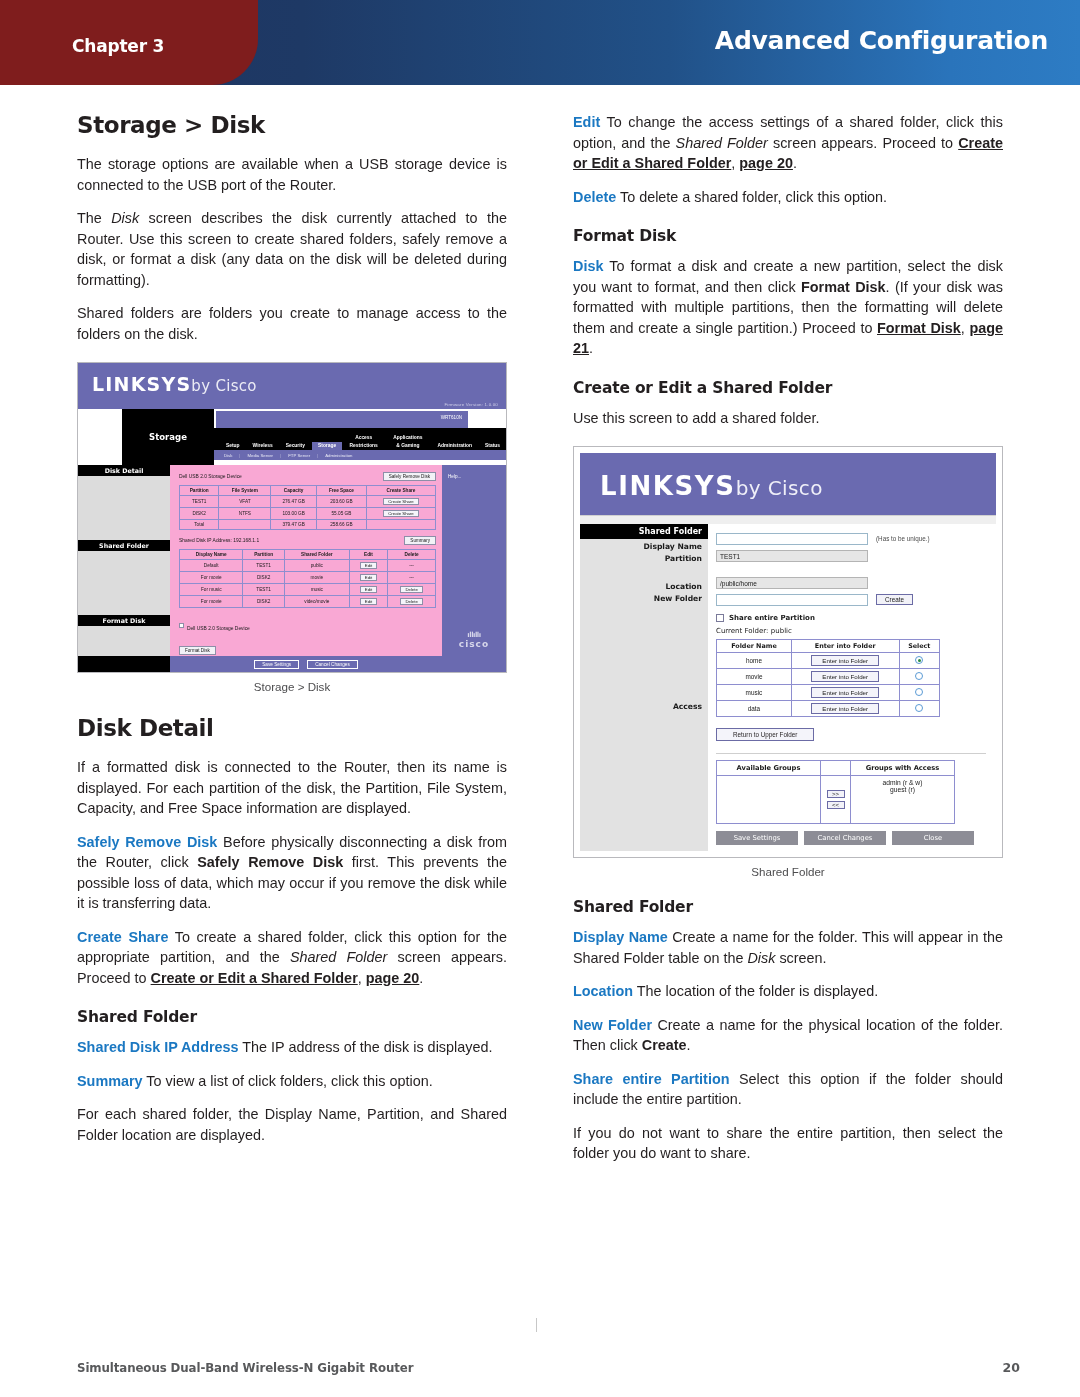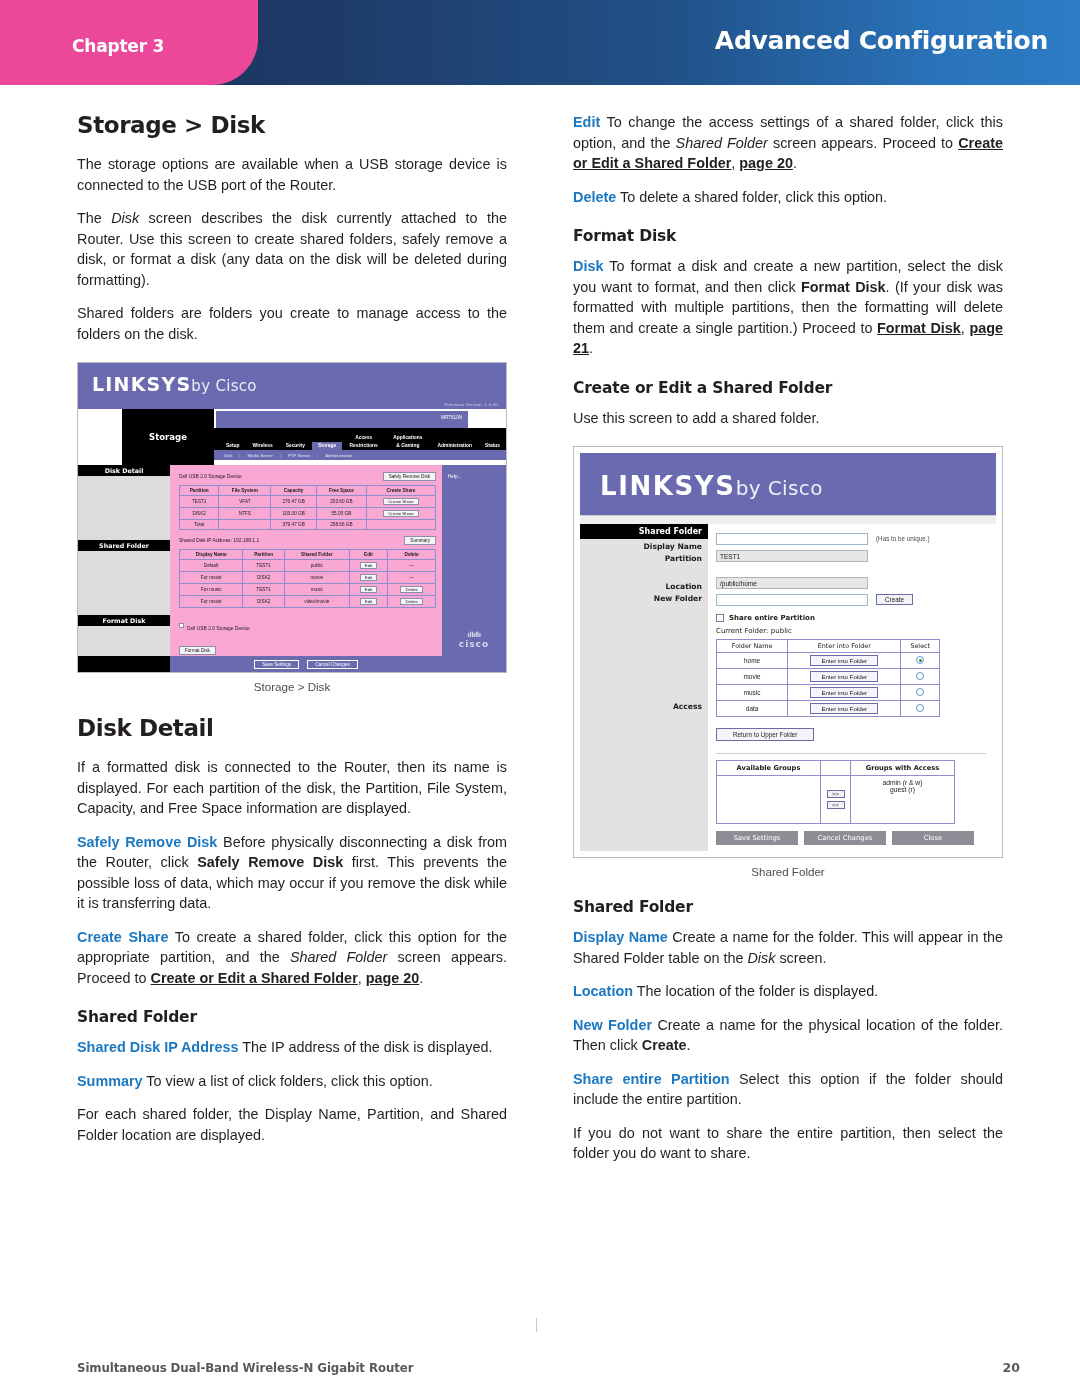--- a/index.html
+++ b/index.html
@@ -37,21 +37,21 @@
     font-weight: bold;
     letter-spacing: -0.3px;
     font-family: "DejaVu Sans", sans-serif;
     white-space: nowrap;
   }
   .chapter-tab {
     position: absolute;
     top: 0; left: 0;
     width: 258px;
     height: 85px;
-    background: #ec4899;
+    background: #7f1d1d;
     border-bottom-right-radius: 46px;
   }
   .chapter-label {
     position: absolute;
     left: 72px;
     top: 36px;
     color: #ffffff;
     font-size: 17px;
     font-weight: bold;
     font-family: "DejaVu Sans", sans-serif;
@@ -266,21 +266,21 @@
   .sf-cbrow { display: flex; align-items: center; margin: 8px 0 5px 0; }
   .sf-cb { width: 8px; height: 8px; border: 1px solid #7a7a9a; background: #fff; margin-right: 5px; }
   .sf-cblabel { font-size: 7px; font-weight: bold; color: #1a1a1a; font-family: "DejaVu Sans", sans-serif; }
   .sf-curfolder { font-size: 7px; font-weight: bold; margin-bottom: 4px; color: #1a1a1a; font-family: "DejaVu Sans", sans-serif; }
   .sf-curfolder span { font-weight: normal; }
   .sf-table { border-collapse: collapse; width: 224px; margin-bottom: 6px; }
   .sf-table th, .sf-table td {
     border: 1px solid #8e8ecf; text-align: center;
     font-size: 6.4px; padding: 2px 2px; color: #1a1a1a;
   }
-  .sf-table th { font-weight: normal; font-family: "DejaVu Sans", sans-serif; }
+  .sf-table th { font-weight: bold; font-family: "DejaVu Sans", sans-serif; }
   .sf-entbtn {
     border: 1px solid #6b6ba5; background: #f4f4fa;
     font-size: 6.2px; padding: 1px 10px; display: inline-block;
   }
   .sf-radio {
     width: 8px; height: 8px; border: 1.2px solid #5b9bd5;
     border-radius: 50%; display: inline-block; background: #fff;
     position: relative;
   }
   .sf-radio.sel::after {

